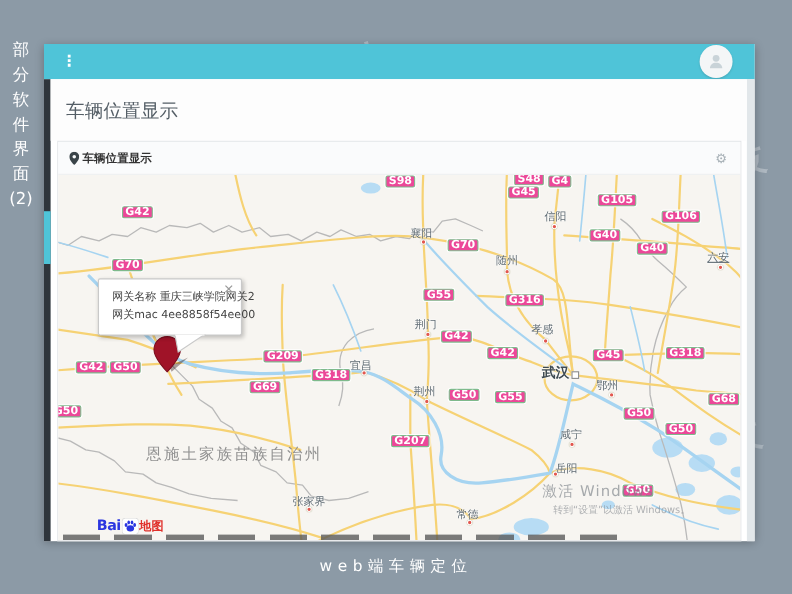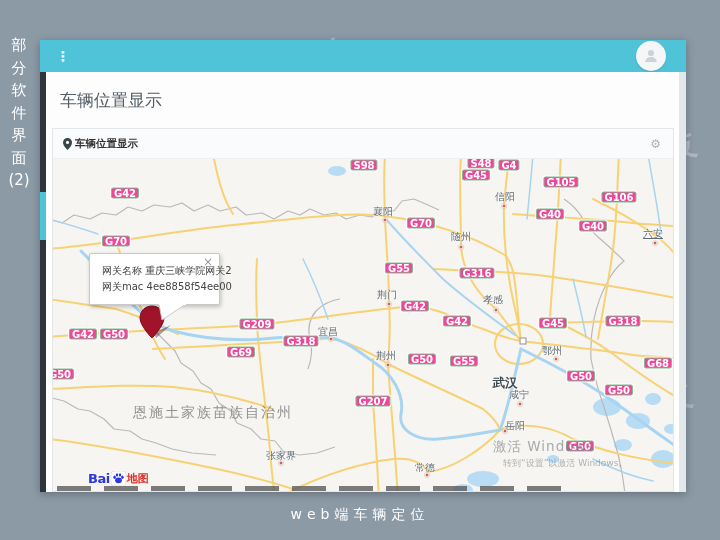--- a/index.html
+++ b/index.html
@@ -176,21 +176,21 @@
             <span class="city-label" style="left: 330px; top: 53px;">襄阳</span>
             <span class="city-dot" style="left: 451px; top: 47px;"></span>
             <span class="city-label" style="left: 452px; top: 38px;">信阳</span>
             <span class="city-dot" style="left: 408px; top: 88px;"></span>
             <span class="city-label" style="left: 408px; top: 78px;">随州</span>
             <span class="city-dot" style="left: 602px; top: 84px;"></span>
             <span class="city-label" style="left: 600px; top: 75px; text-decoration: underline;">六安</span>
             <span class="city-dot" style="left: 443px; top: 151px;"></span>
             <span class="city-label" style="left: 440px; top: 141px;">孝感</span>
             <span class="city-square" style="left: 470px; top: 182px;"></span>
-            <span class="city-label big" style="left: 452px; top: 180px; margin-top: 44px;">武汉</span>
+            <span class="city-label big" style="left: 452px; top: 180px;">武汉</span>
             <span class="city-dot" style="left: 503px; top: 200px;"></span>
             <span class="city-label" style="left: 499px; top: 192px;">鄂州</span>
             <span class="city-dot" style="left: 336px; top: 145px;"></span>
             <span class="city-label" style="left: 334px; top: 136px;">荆门</span>
             <span class="city-dot" style="left: 278px; top: 180px;"></span>
             <span class="city-label" style="left: 275px; top: 173px;">宜昌</span>
             <span class="city-dot" style="left: 335px; top: 206px;"></span>
             <span class="city-label" style="left: 333px; top: 197px;">荆州</span>
             <span class="city-dot" style="left: 467px; top: 245px;"></span>
             <span class="city-label" style="left: 466px; top: 236px;">咸宁</span>

